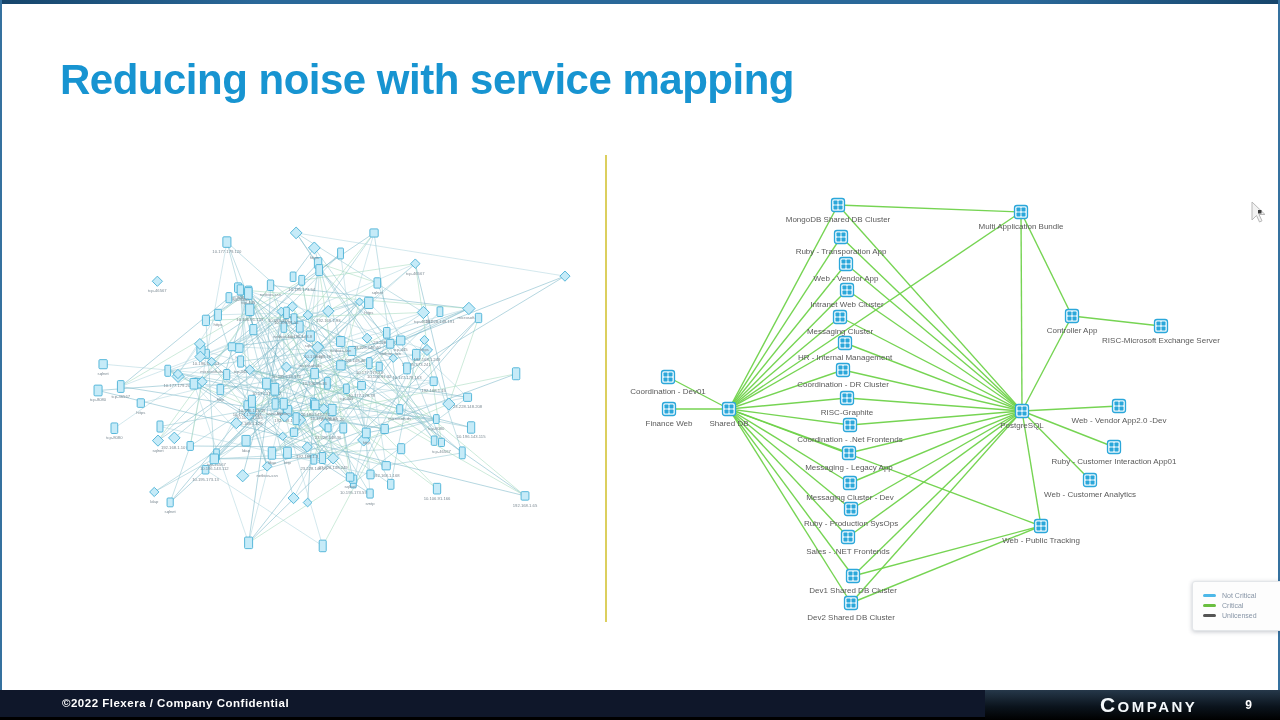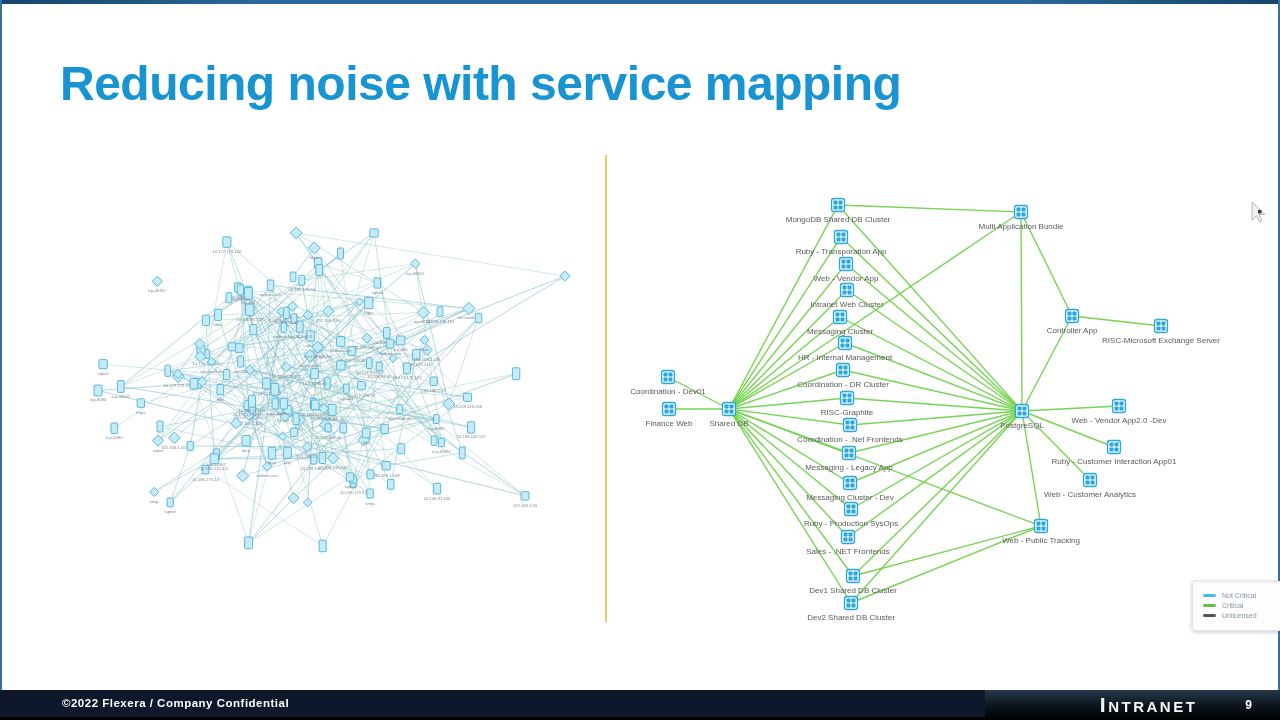--- a/index.html
+++ b/index.html
@@ -7,21 +7,21 @@
     width:1280px;height:720px;position:relative;overflow:hidden;
     background:#ffffff;
     font-family:"Liberation Sans","DejaVu Sans",sans-serif;
   }
   .slide-border-top{position:absolute;top:0;left:0;right:0;height:4px;background:linear-gradient(90deg,#16456b,#2a6899 20%,#2a6899 80%,#16456b);}
   .slide-border-left{position:absolute;top:0;left:0;bottom:0;width:2px;background:#35719f;}
   .slide-border-right{position:absolute;top:0;right:0;bottom:0;width:2px;background:#35719f;}
 
   .slide-title{
     position:absolute;left:60px;top:56px;margin:0;
-    font-size:48px;font-weight:600;letter-spacing:-0.5px;
+    font-size:42px;font-weight:600;letter-spacing:-0.5px;
     color:#1794d1;
   }
 
   .left-map{position:absolute;left:58px;top:192px;}
   .right-map{position:absolute;left:630px;top:180px;}
 
   .divider{position:absolute;left:605px;top:155px;width:2px;height:467px;background:#dccf5e;}
 
   .cursor-wrap{position:absolute;left:1248px;top:200px;width:20px;height:26px;}
 
@@ -824,16 +824,16 @@
     </div>
     <div class="legend-item">
       <span class="legend-dash" style="background: rgb(85, 85, 85);"></span>
       <span class="legend-label">Unlicensed</span>
     </div>
   </div>
 
 <div class="footer">
   <span class="footer-copy">©2022 Flexera / Company Confidential</span>
   <div class="footer-right">
-    <span class="footer-logo">Intranet</span>
+    <span class="footer-logo">Company</span>
     <span class="footer-page">9</span>
   </div>
 </div>
 
 </body></html>

